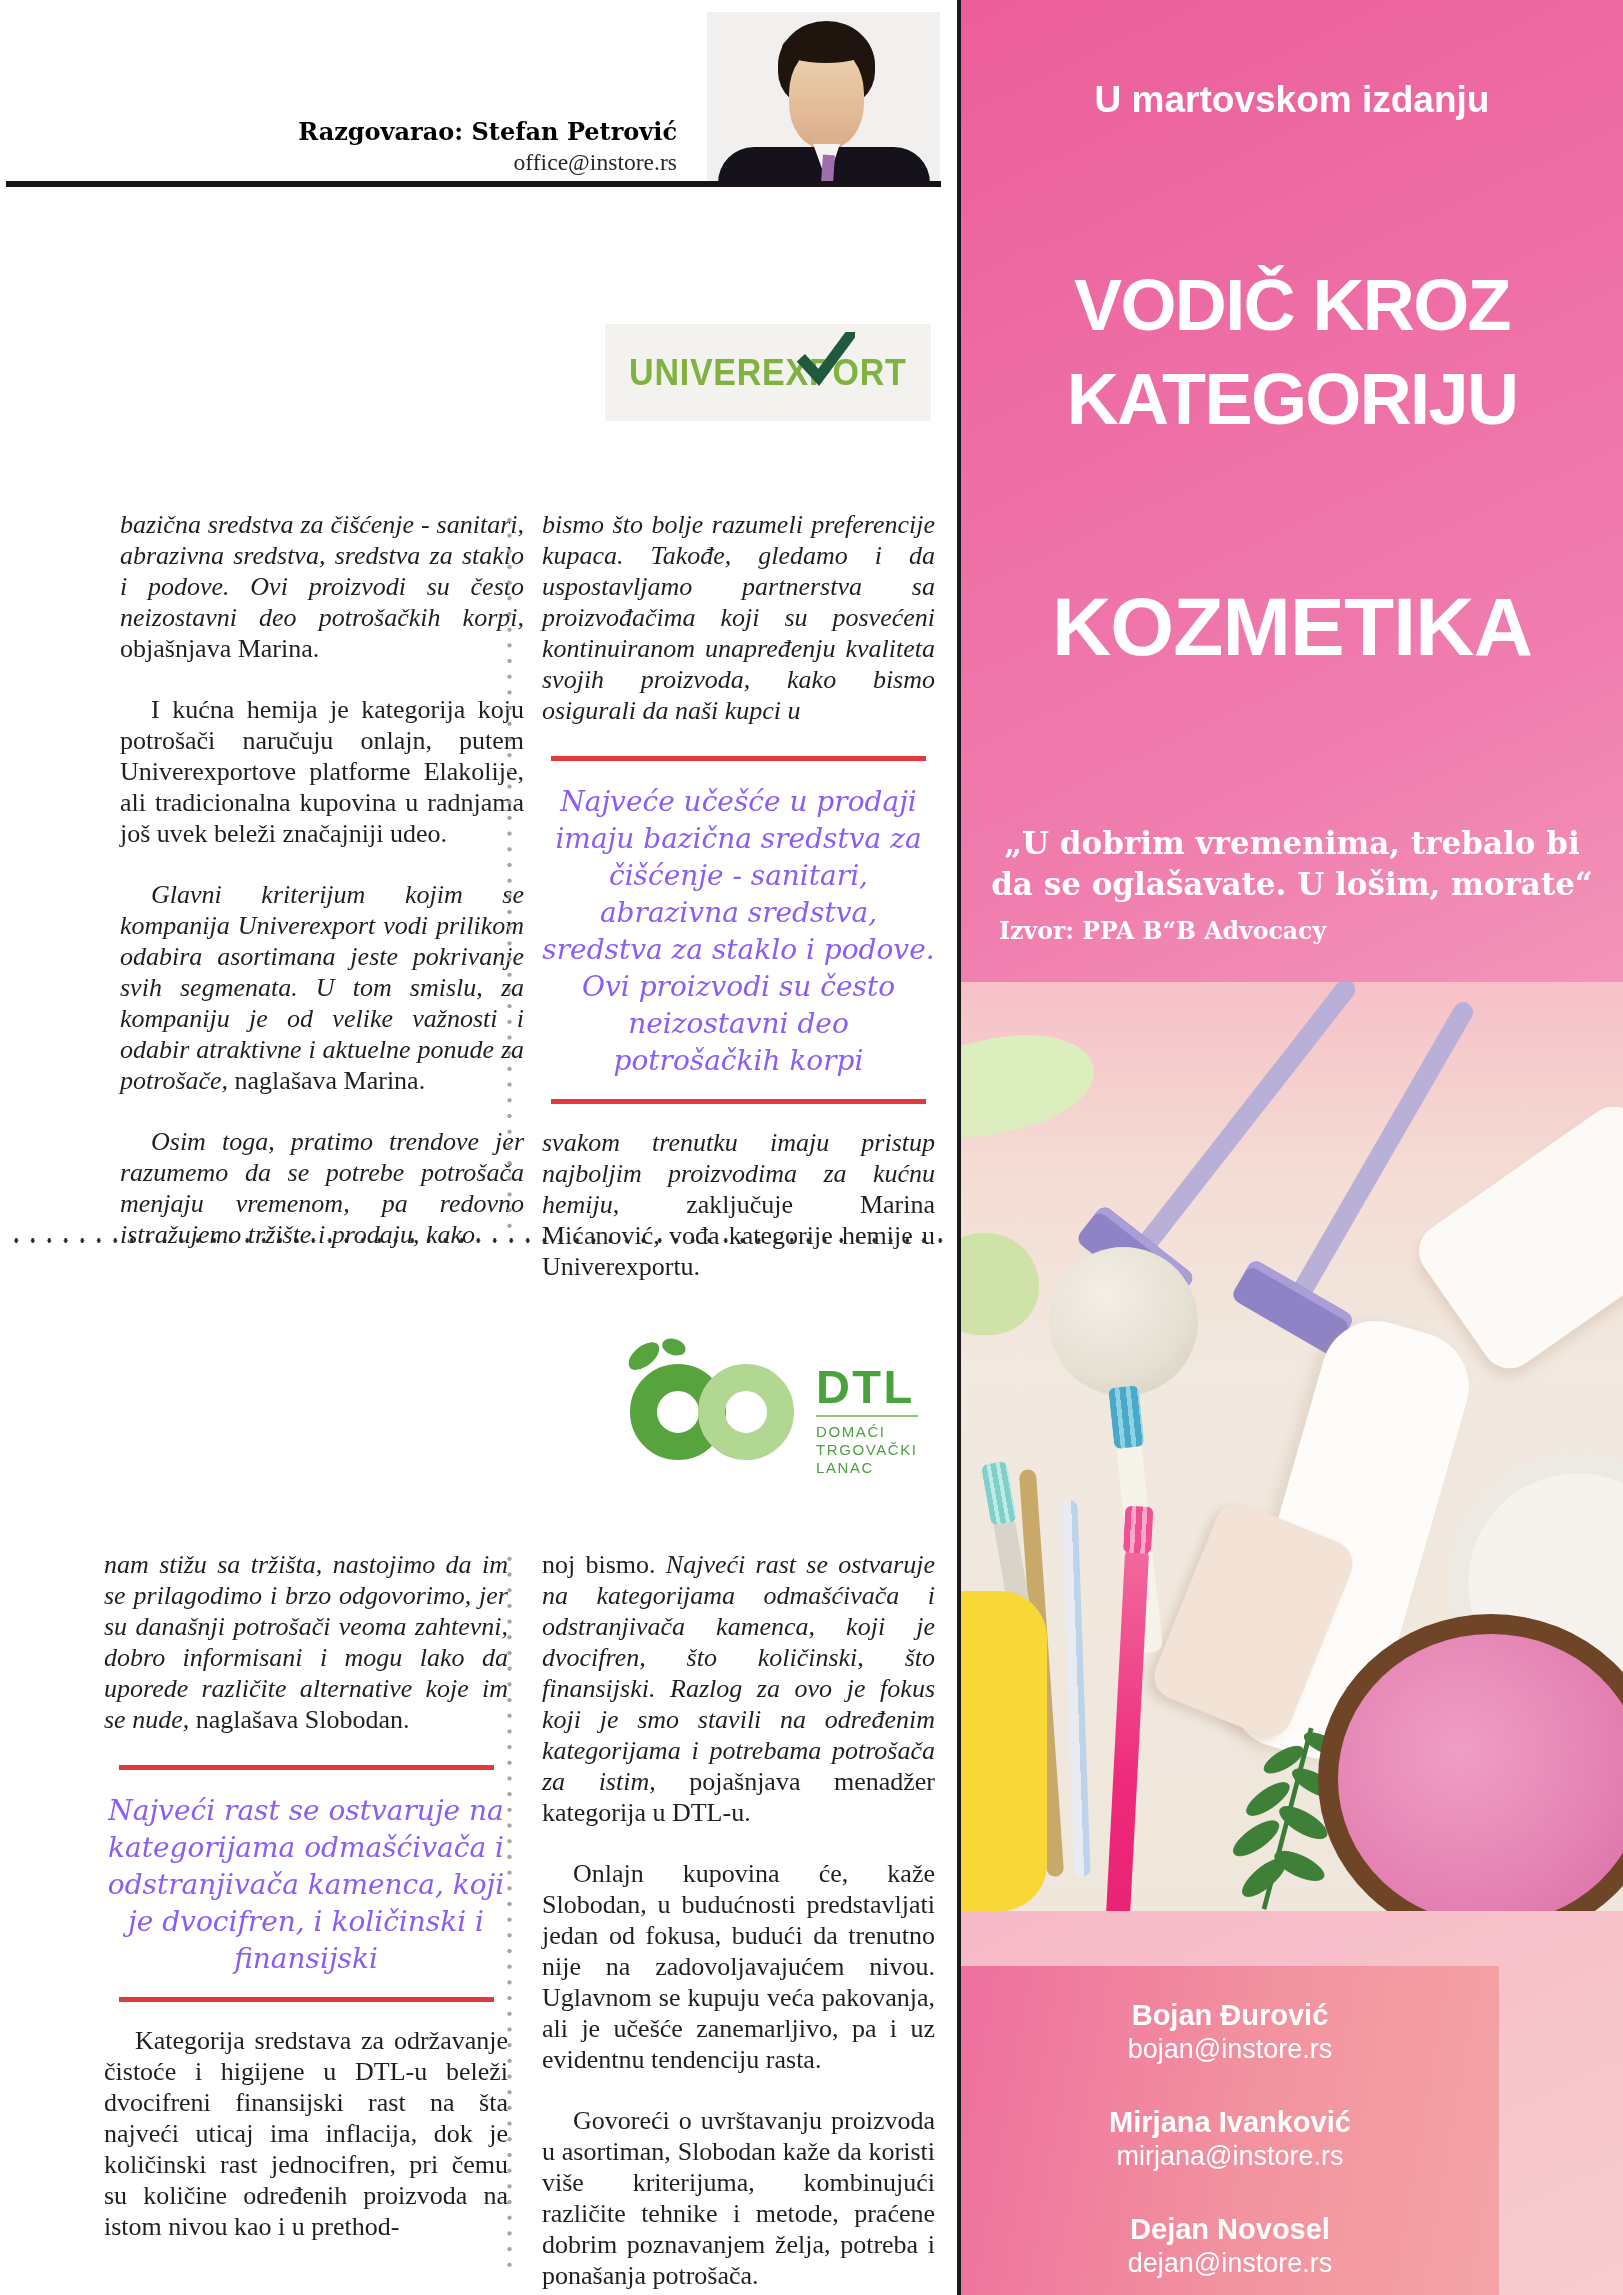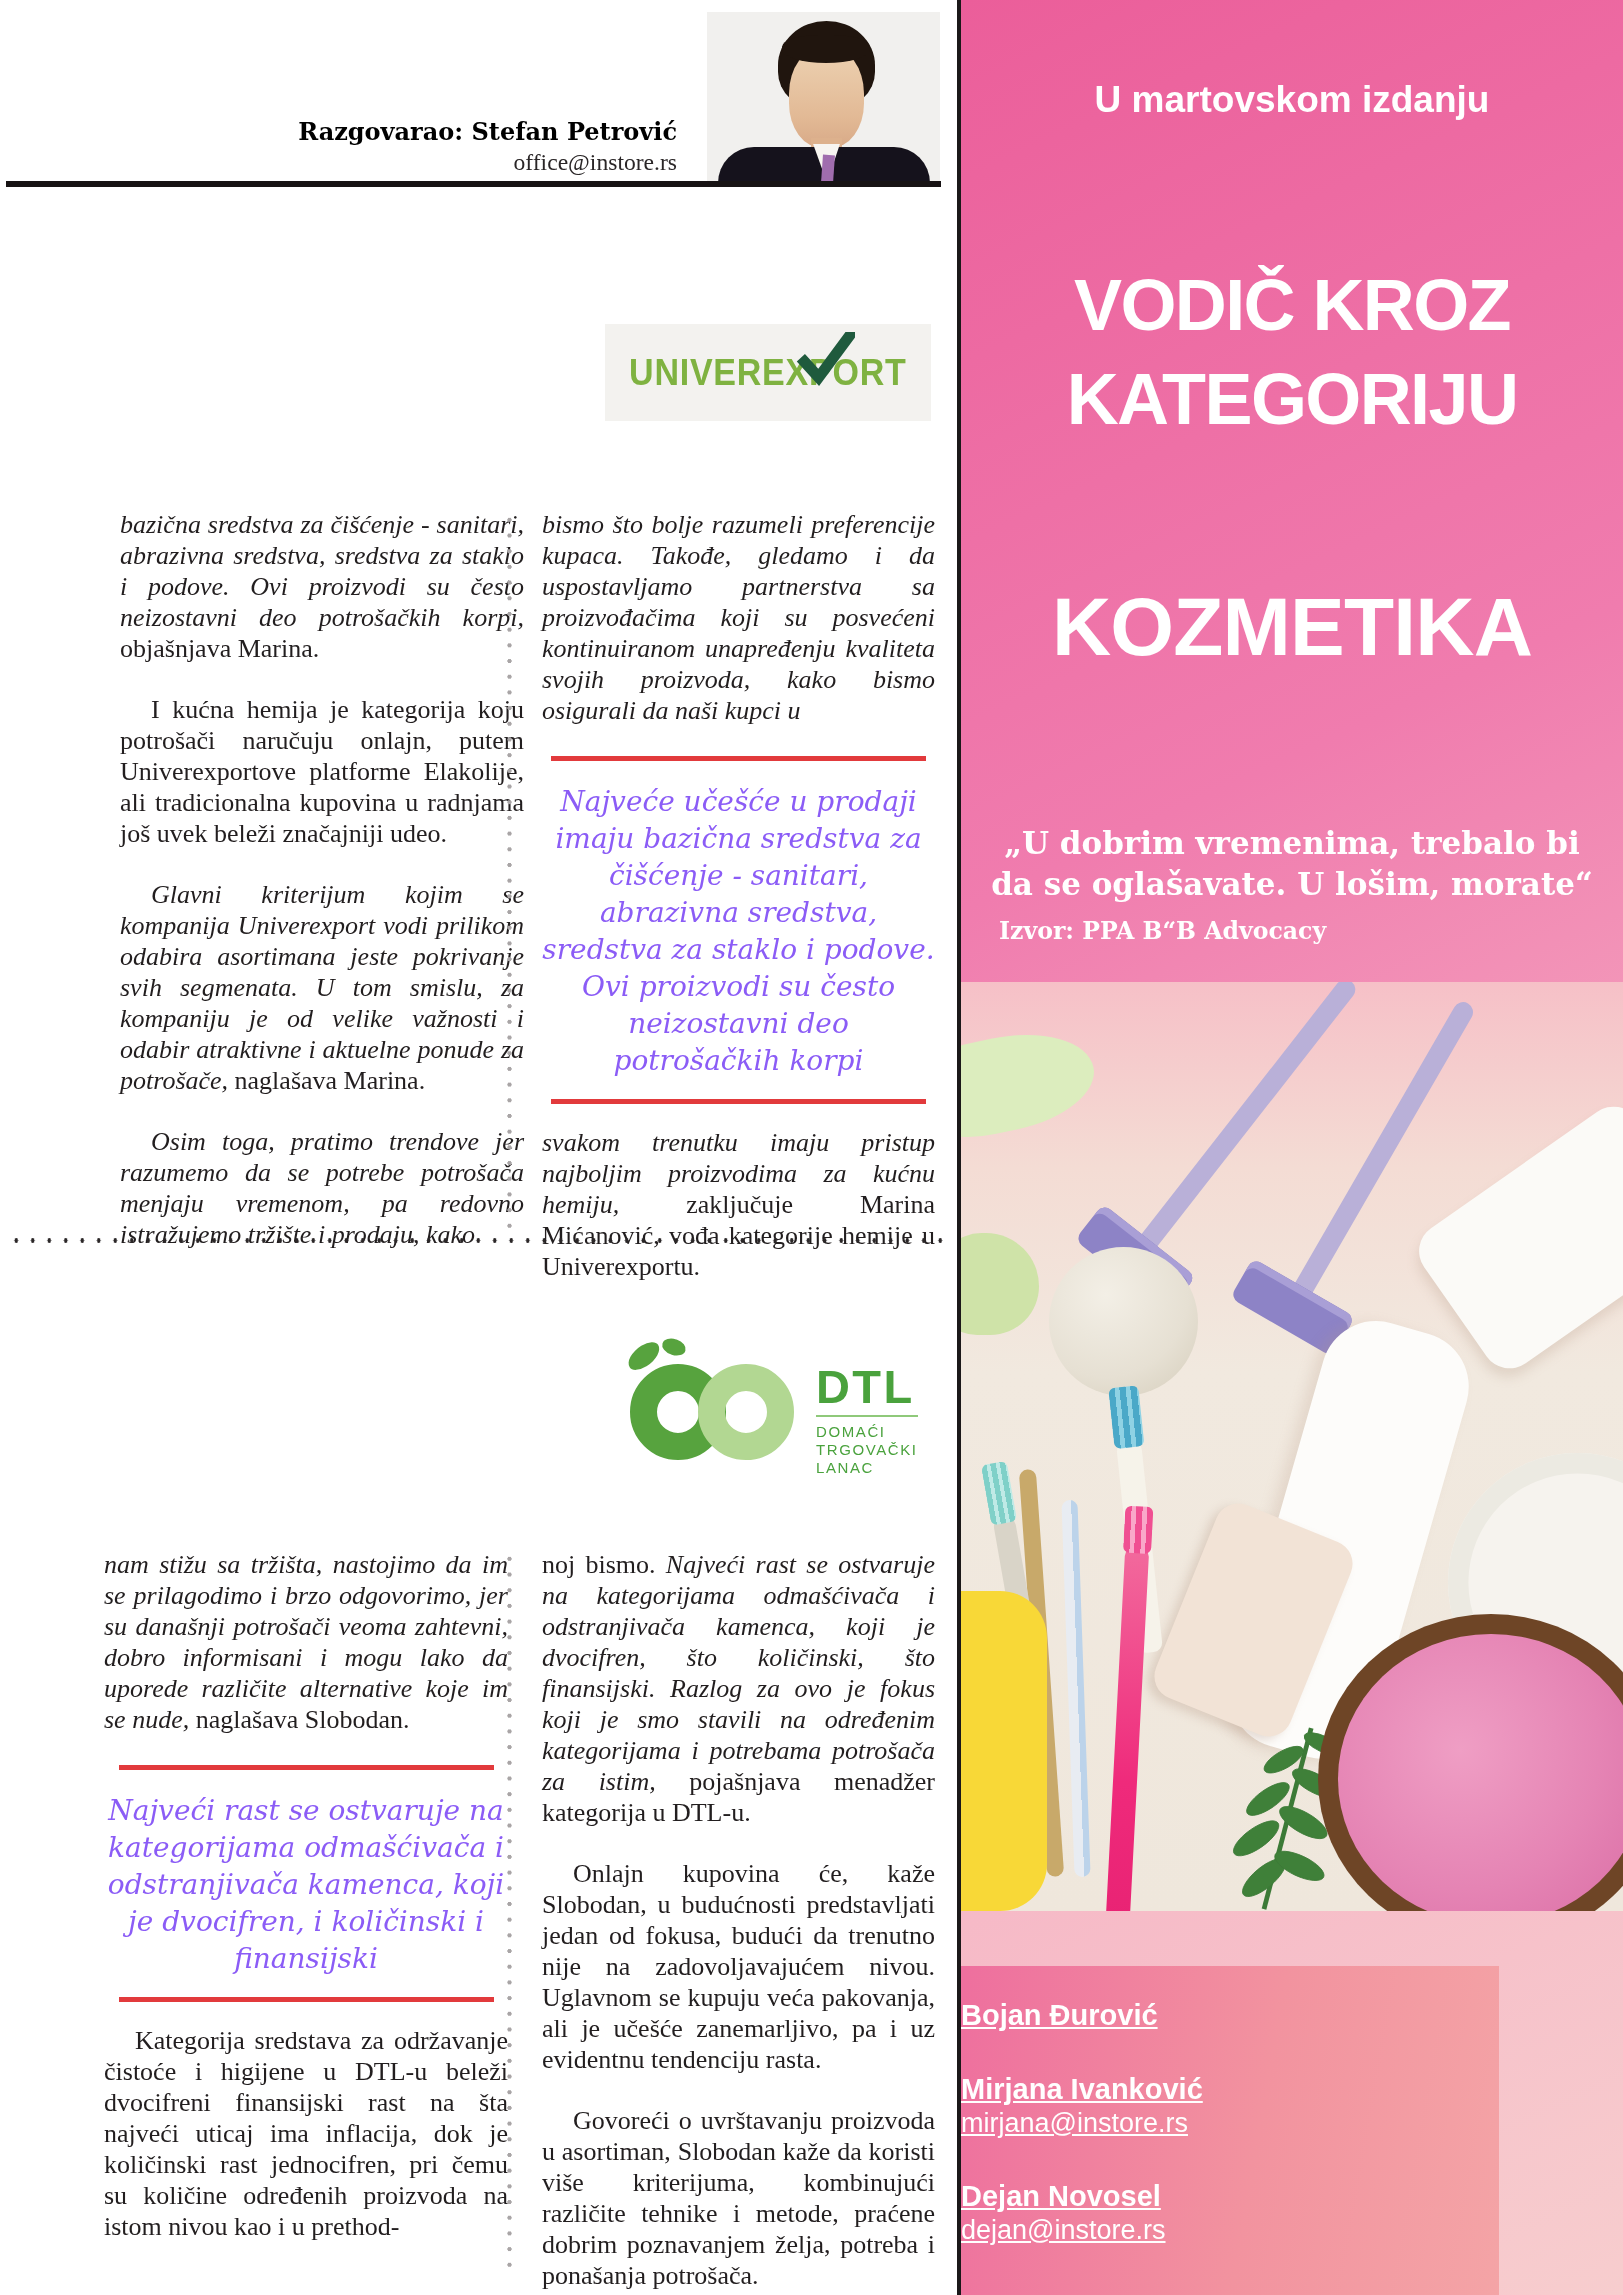--- a/index.html
+++ b/index.html
@@ -100,21 +100,21 @@
   .tb5{left:107px;top:518px;width:15.7px;height:377px;background:linear-gradient(90deg,#e8ecf2 0 60%,#bcd3ea 60% 100%);transform:rotate(-2deg);}
   .ph-leafblob{position:absolute;left:-23.6px;top:251px;width:102px;height:102px;background:#cfe3a8;border-radius:50% 60% 55% 45%;}
   .ph-wave{position:absolute;left:-47px;top:55px;width:181px;height:94px;background:#dcedbe;border-radius:40% 60% 55% 45%;transform:rotate(-12deg);}
   .ph-yellow{position:absolute;left:-15.7px;top:609px;width:102px;height:320px;background:#f8d837;border-radius:0 47px 47px 0;}
   .ph-fern{position:absolute;left:185px;top:699px;width:236px;height:236px;}
   
   .sb-banner{position:absolute;left:0;top:1911px;width:662px;height:55px;background:#b5a7d4;
              display:flex;align-items:center;justify-content:center;font-weight:bold;font-size:33px;}
   .sb-contacts{position:absolute;left:0;top:1966px;width:538px;height:330px;
                background:linear-gradient(100deg,#ee6f9e 0%,#f2939f 55%,#f4a4a6 100%);
-               padding-top:31px;box-sizing:border-box;text-decoration:underline;}
+               text-align:center;padding-top:31px;box-sizing:border-box;}
   .contact{margin-bottom:38px;}
   .c-name{font-weight:bold;font-size:29px;line-height:36px;}
   .c-mail{font-size:27px;line-height:33px;}
 </style>
 </head>
 <body>
 
 <div id="page">
 
   <div class="byline">
@@ -264,20 +264,21 @@
       <div class="ph-yellow"></div>
       <div class="ph-bowl">
         <div class="ph-salt"></div>
       </div>
     </div>
 
 
     <div class="sb-contacts">
       <div class="contact">
         <div class="c-name">Bojan Đurović</div>
+        <div class="c-mail">bojan@instore.rs</div>
       </div>
       <div class="contact">
         <div class="c-name">Mirjana Ivanković</div>
         <div class="c-mail">mirjana@instore.rs</div>
       </div>
       <div class="contact">
         <div class="c-name">Dejan Novosel</div>
         <div class="c-mail">dejan@instore.rs</div>
       </div>
     </div>

